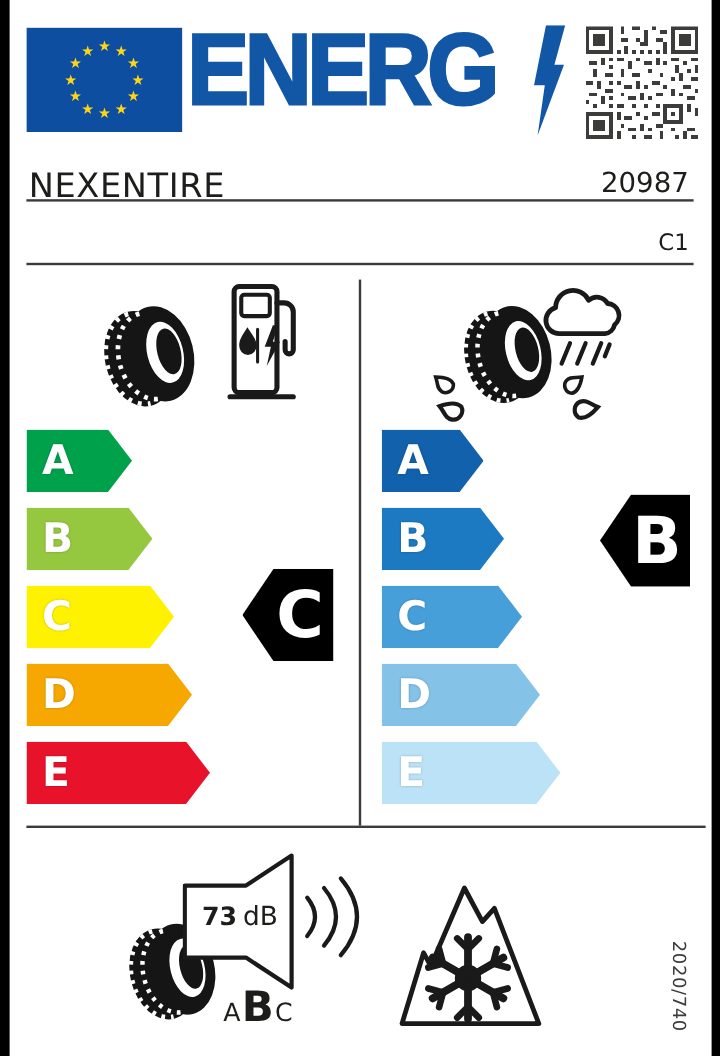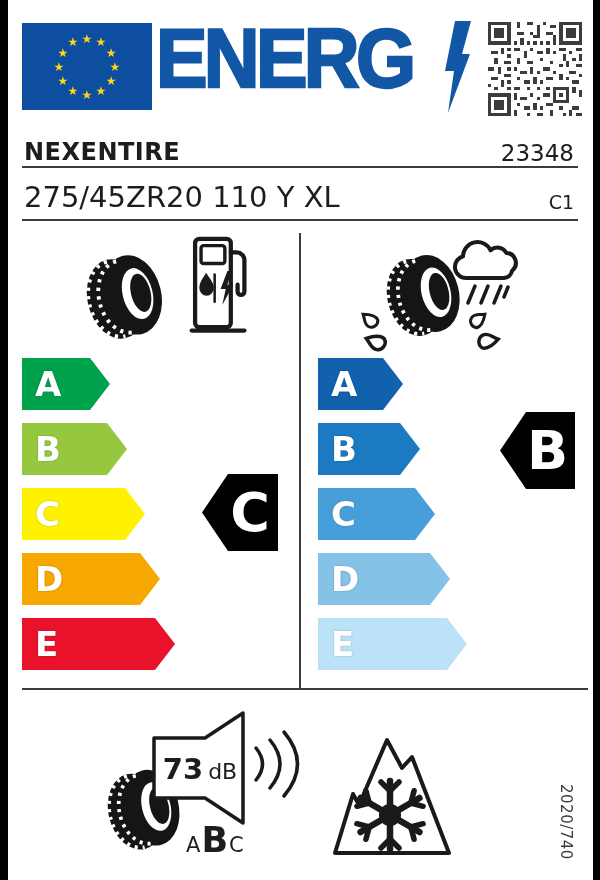--- a/index.html
+++ b/index.html
@@ -15,21 +15,21 @@
   
   .flag{left:22px;top:23px;width:130px;height:87px;}
   .energ{
     left:156px;top:16px;font-size:84px;line-height:84px;font-weight:bold;
     color:#1257a6;letter-spacing:-4px;transform:scaleX(0.92);transform-origin:left top;
     -webkit-text-stroke:2.5px #1257a6;font-family:"Liberation Sans",sans-serif;
   }
   .bolt{left:444px;top:21px;}
   .qr{left:483px;top:22px;}
   
-  .brand{left:24px;top:138px;font-size:24px;font-weight:bold;letter-spacing:0.5px;}
+  .brand{left:24px;top:138px;font-size:28px;font-weight:normal;letter-spacing:0.5px;}
   .typeid{right:26px;top:140px;font-size:23px;text-align:right;}
   .hline{left:22px;height:2px;background:#3b3b3b;}
   .hl1{top:166px;width:556px;}
   .hl2{top:219px;width:556px;}
   .hl3{top:688px;width:566px;}
   .dimension{left:24px;top:180px;font-size:29px;}
   .tclass{right:26px;top:191px;font-size:19px;text-align:right;}
   
   .vdivider{left:299px;top:233px;width:2px;height:455px;background:#3b3b3b;}
   
@@ -48,21 +48,21 @@
   
   .indicator{
     position:absolute;background:#000;color:#fff;font-weight:bold;font-size:54px;
     clip-path:polygon(26px 0,100% 0,100% 100%,26px 100%,0 50%);
     display:flex;align-items:center;justify-content:center;padding-left:20px;box-sizing:border-box;
   }
   .ind-fuel{left:202px;top:474px;width:76px;height:77px;}
   .ind-wet{left:500px;top:412px;width:75px;height:77px;}
   
   .db-text{left:160px;top:752px;width:80px;text-align:center;white-space:nowrap;}
-  .db-text .val{font-size:29px;font-weight:bold;}
+  .db-text .val{font-size:21px;font-weight:bold;}
   .db-text .unit{font-size:22px;margin-left:5px;}
   .abc{left:186px;top:820px;display:inline-flex;align-items:baseline;letter-spacing:1px;}
   .abc .small{font-size:21px;}
   .abc .big{font-size:35px;font-weight:bold;}
   .reg{
     left:557px;top:784px;font-size:15px;color:#3c3c3b;
     writing-mode:vertical-rl;letter-spacing:0.5px;
   }
   svg{display:block;}
 </style>
@@ -128,24 +128,23 @@
       <path d="M8 8h2v1h-2z M11 9h1v2h-1z M13 8h1v1h-1z M15 9h2v1h-2z M18 8h1v2h-1z M20 9h1v1h-1z M9 11h1v2h-1z M12 12h2v1h-2z M16 11h1v1h-1z M19 12h1v1h-1z M8 14h1v1h-1z M10 15h2v1h-2z M13 14h1v2h-1z M15 15h1v1h-1z M17 14h2v1h-2z M20 15h1v1h-1z M9 17h1v1h-1z M11 18h2v1h-2z M14 17h1v2h-1z M16 18h1v1h-1z M18 17h2v1h-2z M8 20h2v1h-2z M12 20h1v1h-1z M15 20h1v1h-1z M18 20h1v1h-1z"></path>
       <path d="M22 8h2v1h-2z M25 9h1v1h-1z M27 8h2v1h-2z M23 10h1v2h-1z M26 11h1v1h-1z M28 10h1v2h-1z M22 13h1v1h-1z M24 12h1v2h-1z M27 13h2v1h-2z M25 15h2v1h-2z M28 16h1v1h-1z M22 16h1v2h-1z M24 17h1v1h-1z M26 18h2v1h-2z"></path>
       <rect x="20" y="20" width="5" height="5"></rect>
         <rect x="21" y="21" width="3" height="3" fill="#fff"></rect>
         <rect x="22" y="22" width="1" height="1"></rect>
       <path d="M26 20h1v2h-1z M28 21h1v2h-1z M8 22h1v2h-1z M10 23h2v1h-2z M13 22h1v1h-1z M15 23h1v1h-1z M17 22h2v1h-2z M9 25h1v1h-1z M11 26h2v1h-2z M14 25h1v2h-1z M16 26h1v1h-1z M18 25h2v1h-2z M8 27h1v2h-1z M12 28h1v1h-1z M15 28h2v1h-2z M19 27h1v2h-1z M26 26h2v1h-2z M25 27h1v2h-1z M27 28h2v1h-2z M22 26h1v1h-1z M23 28h1v1h-1z"></path>
     </g>
   </svg>
 
   <div class="abs brand">NEXENTIRE</div>
-  <div class="abs typeid">23348</div>
+  <div class="abs typeid">20987</div>
   <div class="abs hline hl1"></div>
 
-  <div class="abs dimension">275/45ZR20 110 Y XL</div>
   <div class="abs tclass">C1</div>
   <div class="abs hline hl2"></div>
 
   <div class="abs vdivider"></div>
 
   <svg class="abs" style="left:78px;top:230px;" width="176" height="126" viewBox="0 0 176 126">
     <use href="#tire-shape" transform="translate(8,18) scale(0.65)"></use>
     <g transform="translate(112,2) scale(0.85)" stroke="#1a1a1a" fill="none" stroke-linecap="round">
       <path d="M2 116 H64" stroke-width="5"></path>
       <rect x="6" y="8" width="42" height="104" rx="5" stroke-width="5" fill="#fff"></rect>

